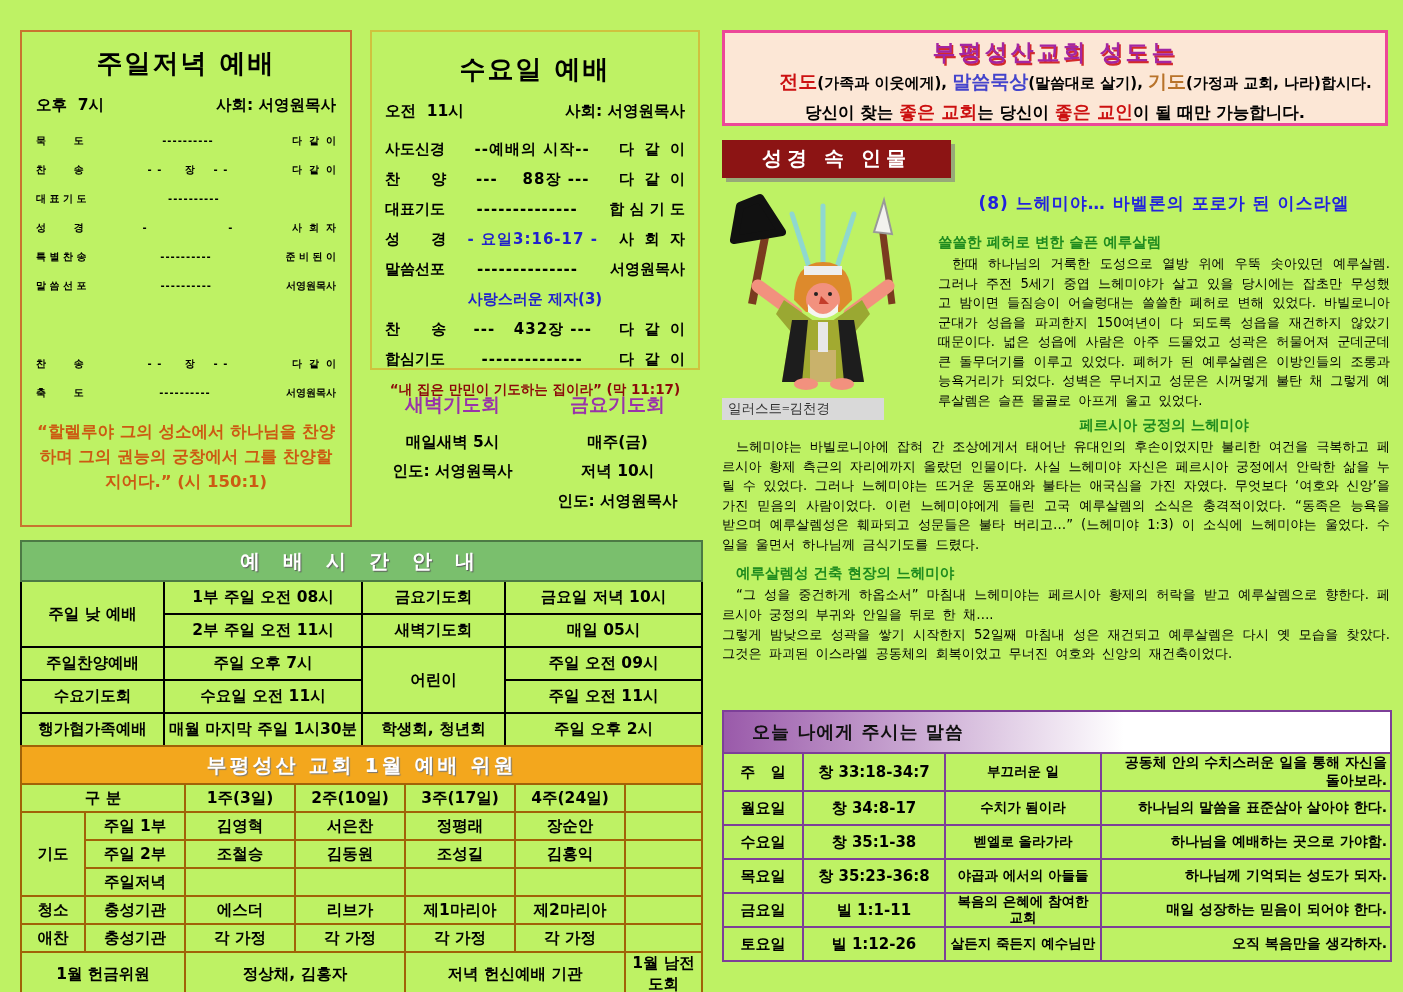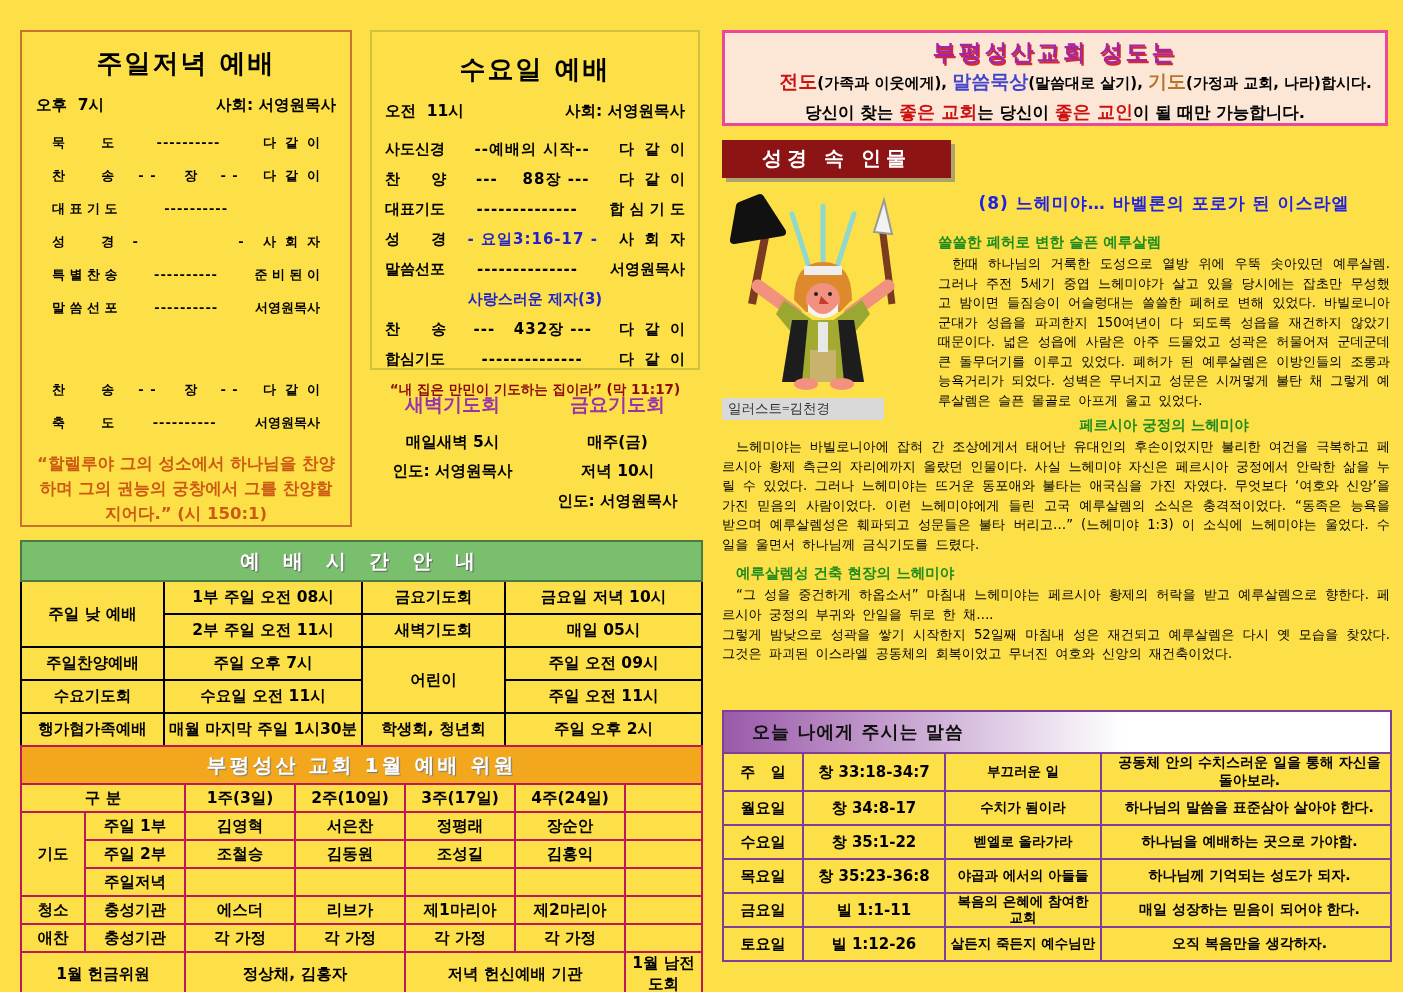--- a/index.html
+++ b/index.html
@@ -1,25 +1,25 @@
 <!DOCTYPE html>
 <html><head>
 <meta charset="utf-8">
 <style>
   html,body{margin:0;padding:0;background:#fff;}
-  .page{position:relative;width:1403px;height:992px;background:#fde047;
+  .page{position:relative;width:1403px;height:992px;background:#bef264;
         font-family:"DejaVu Sans",sans-serif;color:#000;overflow:hidden;}
   .pre{white-space:pre;}
 
   
   .box1{position:absolute;left:20px;top:30px;width:332px;height:497px;
         border:2px solid #c8742f;box-sizing:border-box;padding:12px 14px;}
   .box-title{text-align:center;font-size:26px;font-weight:bold;letter-spacing:2px;margin:2px 0 14px;}
   .wrow{display:flex;justify-content:space-between;align-items:baseline;
-        font-weight:bold;font-size:13px;margin:15px 16px;}
+        font-weight:bold;font-size:10px;margin:15px 0;}
   .wrow .lbl{white-space:pre;}
   .wrow .mid{flex:1;text-align:center;white-space:pre;letter-spacing:1px;}
   .wrow .rgt{white-space:pre;}
   .wrow .blue{color:#2222cc;}
   .timerow{display:flex;justify-content:space-between;font-weight:bold;font-size:15.5px;margin:10px 0 18px;}
   .gap40{height:34px;}
   .verse1{color:#cc5a12;font-weight:bold;font-size:16.5px;text-align:center;
           line-height:1.5;margin-top:20px;}
 
   
@@ -37,21 +37,21 @@
 
   
   table{border-collapse:collapse;table-layout:fixed;}
   .svc{position:absolute;left:20px;top:540px;width:681px;}
   .svc td{border:2px solid #000000;text-align:center;font-weight:bold;font-size:15.5px;height:31px;padding:0 2px;}
   .svc .thead{background:#7abf6d;color:#fff;font-size:20px;letter-spacing:8px;
               text-shadow:1px 1px 1px #5a5a5a;height:38px;border-color:#4c7a44;}
 
   
   .cmt{position:absolute;left:20px;top:745px;width:681px;}
-  .cmt td{border:2px solid #be185d;text-align:center;font-weight:bold;font-size:15.5px;height:26px;padding:0 2px;}
+  .cmt td{border:2px solid #a16207;text-align:center;font-weight:bold;font-size:15.5px;height:26px;padding:0 2px;}
   .cmt .thead{background:#f3a71d;color:#fff;font-size:20px;letter-spacing:3px;
               text-shadow:1px 1px 1px #777;height:36px;}
 
   
   .hdr{position:absolute;left:722px;top:30px;width:666px;height:96px;box-sizing:border-box;
        background:#fce7d6;border:3px solid #ec4899;text-align:center;padding-top:4px;}
   .hdr-l1{font-size:23px;font-weight:bold;color:#a326a3;letter-spacing:3px;
           text-shadow:1.5px 1.5px 0 #d42a2a;}
   .hdr-l2{font-size:15px;font-weight:bold;margin-top:1px;margin-left:41px;}
   .hdr-l2 .big{font-size:19px;}
@@ -75,21 +75,21 @@
   .indent{text-indent:14px;}
 
   
   .daily{position:absolute;left:722px;top:710px;width:668px;}
   .daily td{border:2px solid #7d3f98;font-weight:bold;padding:0 3px;height:32px;}
   .daily .thead{background:linear-gradient(to right,#9a5aaa,#ffffff 60%);
                 font-size:18px;color:#111;text-align:left;padding-left:28px;height:40px;letter-spacing:1px;}
   .daily .day{text-align:center;font-size:15px;white-space:pre;}
   .daily .ref{text-align:center;font-size:15px;}
   .daily .ti{text-align:center;font-size:13.5px;line-height:1.15;}
-  .daily .note{text-align:center;font-size:14px;padding-left:10px;}
+  .daily .note{text-align:right;font-size:14px;padding-left:10px;}
 </style>
 </head>
 <body>
 
 <div class="page">
 
   <div class="box1">
     <div class="box-title">주일저녁 예배</div>
     <div class="timerow">
       <span class="pre">오후  7시</span>
@@ -425,21 +425,21 @@
         <tr>
           <td class="day">월요일</td>
           <td class="ref">창 34:8-17</td>
           <td class="ti">수치가 됨이라</td>
           <td class="note">하나님의 말씀을 표준삼아 살아야 한다.</td>
         </tr>
 
 
         <tr>
           <td class="day">수요일</td>
-          <td class="ref">창 35:1-22</td>
+          <td class="ref">창 35:1-38</td>
           <td class="ti">벧엘로 올라가라</td>
           <td class="note">하나님을 예배하는 곳으로 가야함.</td>
         </tr>
 
         <tr>
           <td class="day">목요일</td>
           <td class="ref">창 35:23-36:8</td>
           <td class="ti">야곱과 에서의 아들들</td>
           <td class="note">하나님께 기억되는 성도가 되자.</td>
         </tr>

